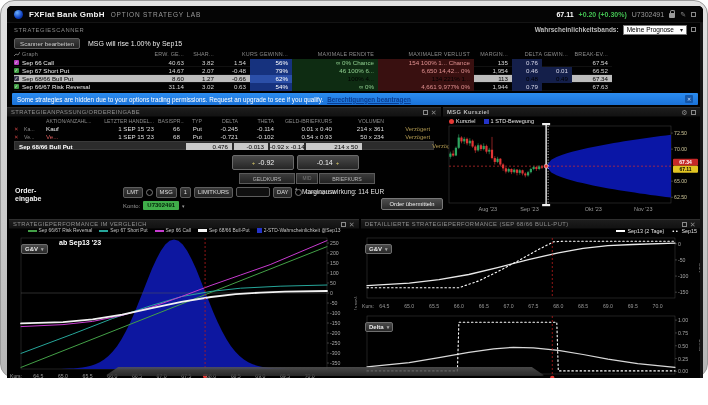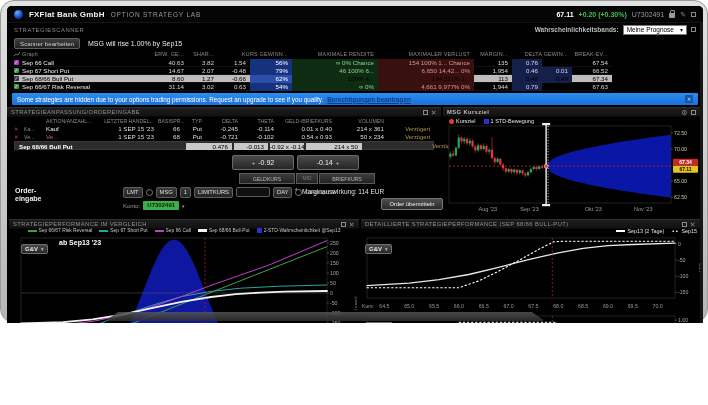--- a/index.html
+++ b/index.html
@@ -1,17 +1,17 @@
 <!DOCTYPE html>
 <html><head>
 <meta charset="utf-8">
 <style>
   html,body{margin:0;padding:0;background:#fff;}
   *{box-sizing:border-box;}
-  .bezel{position:relative;width:708px;height:323px;background:linear-gradient(#e2e2e2,#c9c9c9 60%,#b5b5b5);border-radius:14px;border:1px solid #9a9a9a;padding:5px 6px 11px 6px;font-family:"Liberation Sans",sans-serif;}
+  .bezel{position:relative;width:708px;height:378px;background:linear-gradient(#e2e2e2,#c9c9c9 60%,#b5b5b5);border-radius:14px;border:1px solid #9a9a9a;padding:5px 6px 11px 6px;font-family:"Liberation Sans",sans-serif;}
   .hinge{position:absolute;left:104px;bottom:1px;width:440px;height:9px;background:linear-gradient(#555,#2e2e2e);clip-path:polygon(3% 0,97% 0,100% 100%,0 100%);border-radius:0 0 4px 4px;opacity:.85;}
   .screen{position:relative;width:696px;height:388px;background:#010101;border-radius:5px;overflow:hidden;color:#ddd;box-shadow:inset 0 0 0 1px #000;}
   svg{font-family:"Liberation Sans",sans-serif;display:block;}
   .abs{position:absolute;}
 
   
   .topbar{position:absolute;top:0;left:0;right:0;height:17px;background:#050505;display:flex;align-items:center;gap:6px;padding:0 7px;border-bottom:1px solid #141414;}
   .logo-dot{width:9px;height:9px;border-radius:50%;background:radial-gradient(circle at 35% 30%,#6ab0ff,#1040c0 60%,#001a66);}
   .brand{font-size:8px;font-weight:bold;color:#f2f2f2;letter-spacing:.2px;}
   .applabel{font-size:6.5px;color:#9a9a9a;letter-spacing:.8px;}

